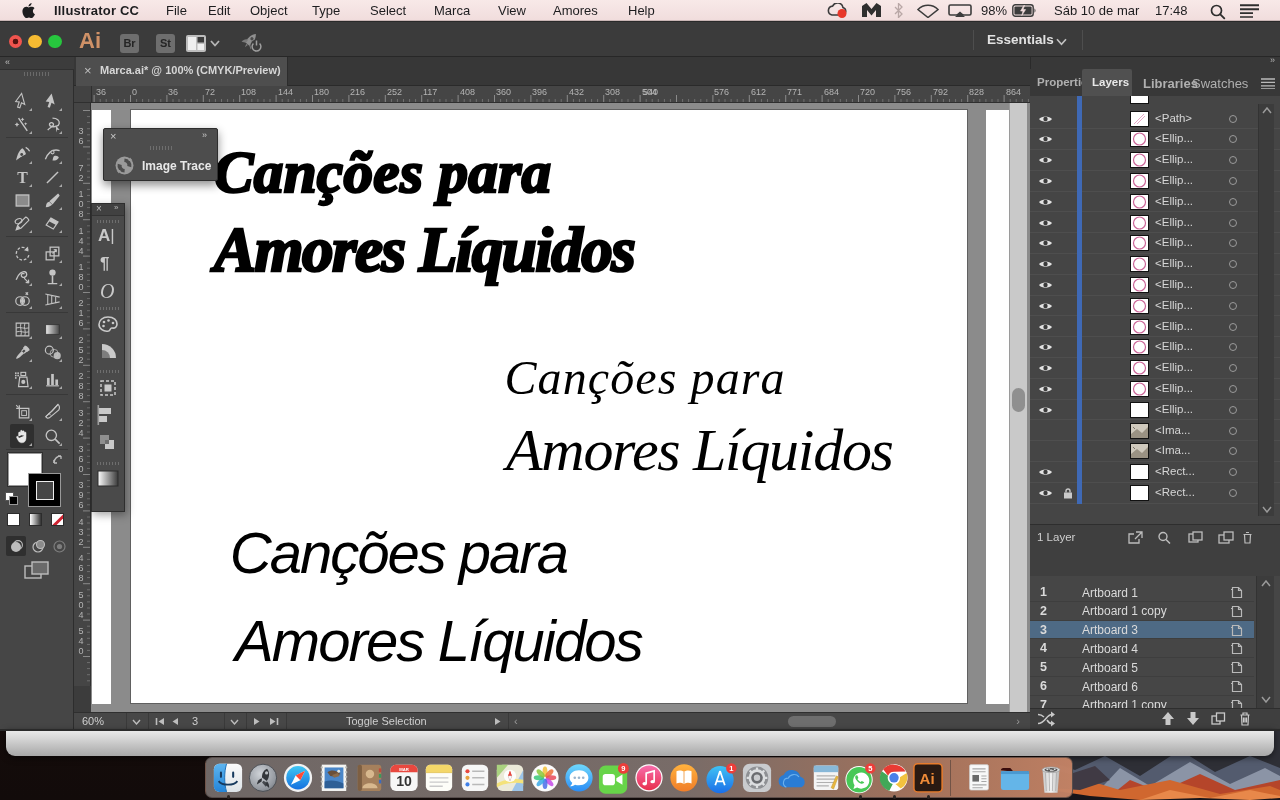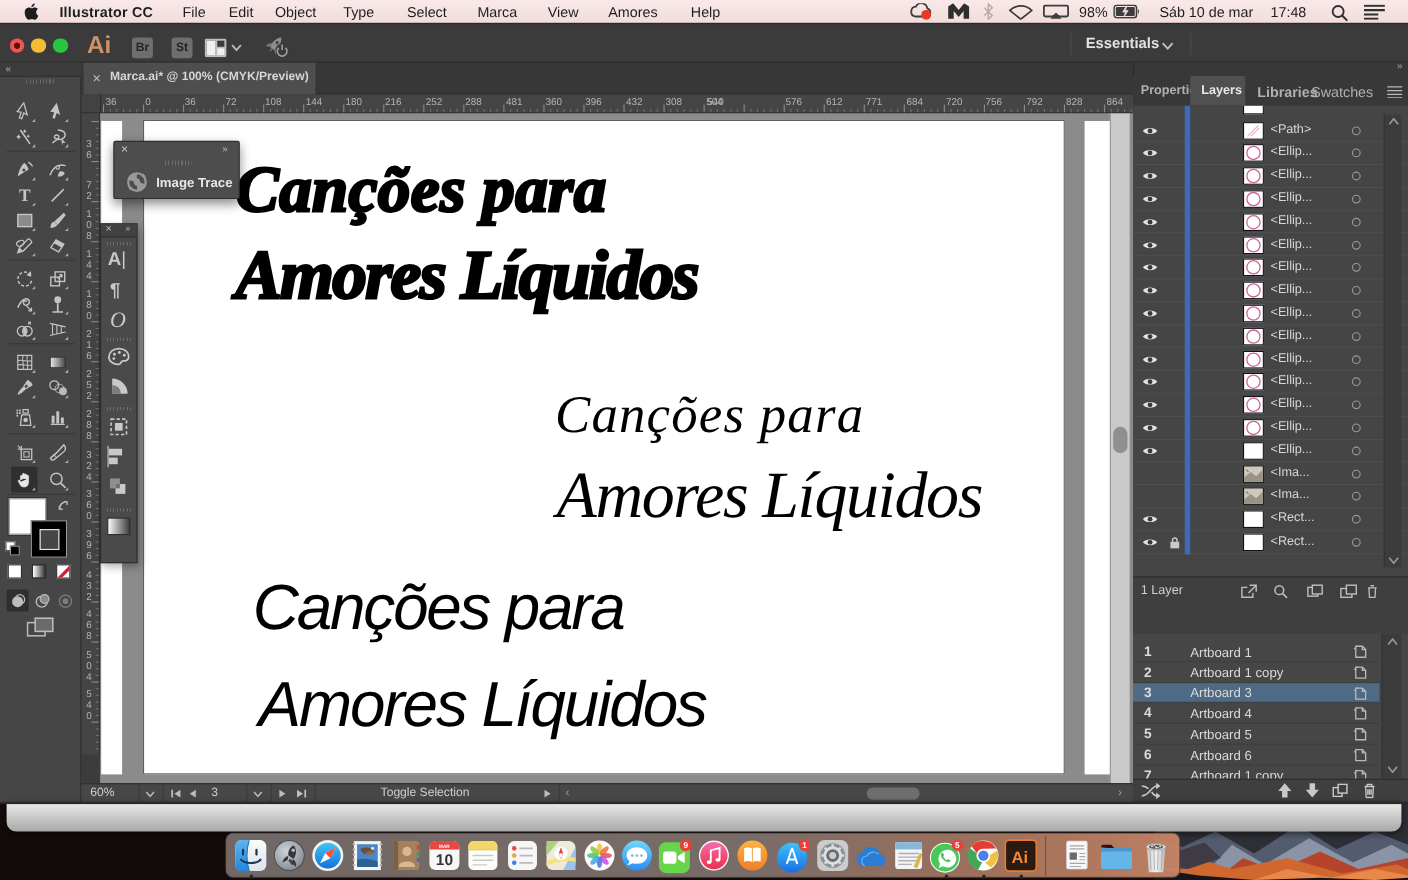--- a/index.html
+++ b/index.html
@@ -276,22 +276,22 @@
     </svg>
     <span class="abs" style="left:22px;top:1px">36</span>
     <span class="abs" style="left:58px;top:1px">0</span>
     <span class="abs" style="left:94px;top:1px">36</span>
     <span class="abs" style="left:131px;top:1px">72</span>
     <span class="abs" style="left:167px;top:1px">108</span>
     <span class="abs" style="left:204px;top:1px">144</span>
     <span class="abs" style="left:240px;top:1px">180</span>
     <span class="abs" style="left:276px;top:1px">216</span>
     <span class="abs" style="left:313px;top:1px">252</span>
-    <span class="abs" style="left:349px;top:1px">288</span>
-    <span class="abs" style="left:386px;top:1px">481</span>
+    <span class="abs" style="left:349px;top:1px">117</span>
+    <span class="abs" style="left:386px;top:1px">408</span>
     <span class="abs" style="left:422px;top:1px">360</span>
     <span class="abs" style="left:458px;top:1px">396</span>
     <span class="abs" style="left:495px;top:1px">432</span>
     <span class="abs" style="left:531px;top:1px">308</span>
     <span class="abs" style="left:568px;top:1px">504</span>
     <span class="abs" style="left:569px;top:1px">540</span>
     <span class="abs" style="left:640px;top:1px">576</span>
     <span class="abs" style="left:677px;top:1px">612</span>
     <span class="abs" style="left:713px;top:1px">771</span>
     <span class="abs" style="left:750px;top:1px">684</span>

